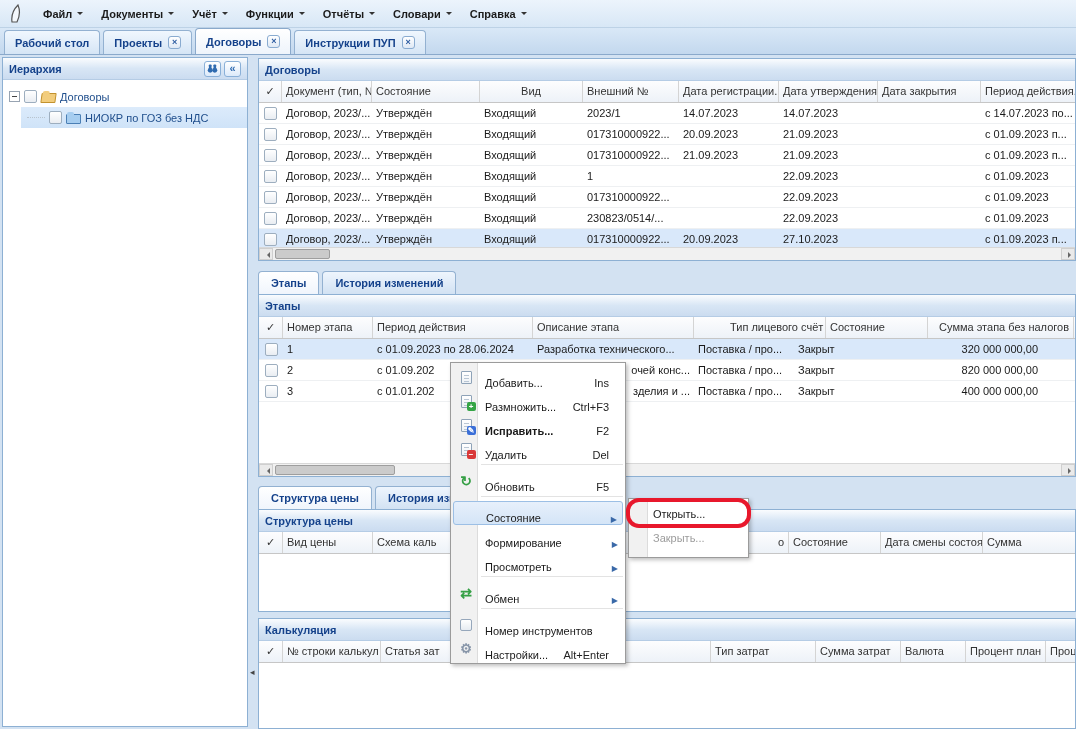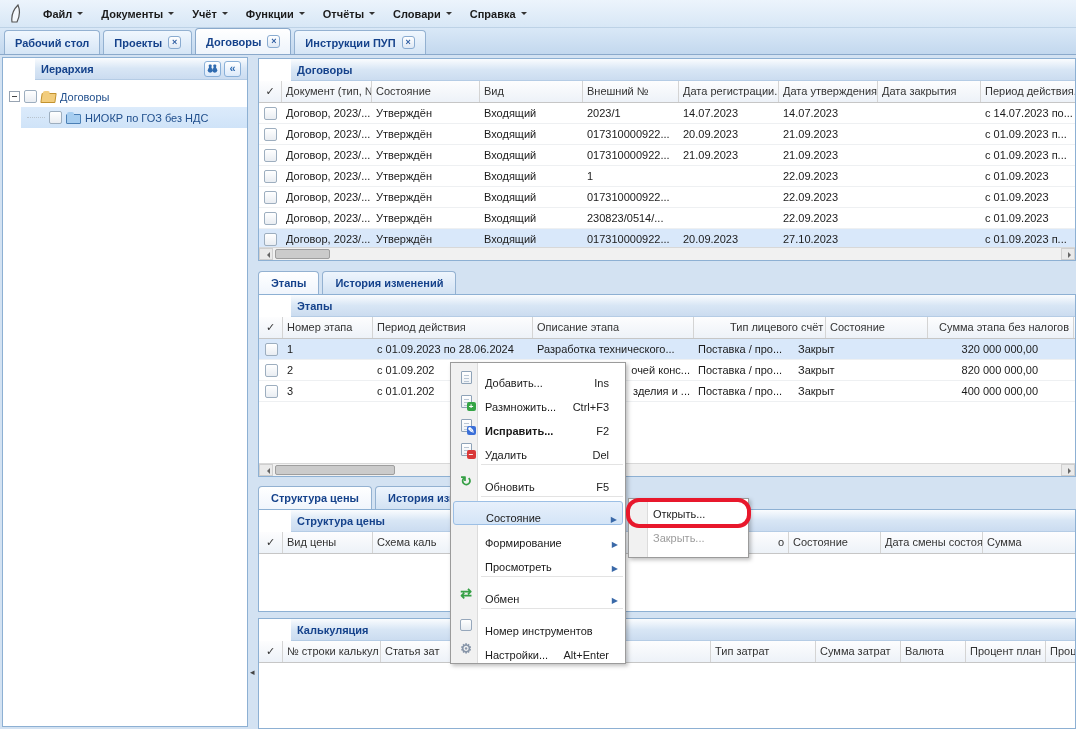--- a/index.html
+++ b/index.html
@@ -26,21 +26,21 @@
   .tab.active { height:26px; background:linear-gradient(#ffffff,#eef4fb); border-color:#8aa9cb; }
   .tab-close { width:13px; height:13px; border:1px solid #89abd0; border-radius:3px;
     background:linear-gradient(#ffffff,#dfe9f5); color:#2a5aa0; font-size:9px; line-height:11px;
     text-align:center; font-weight:bold; }
 
   
   .sidebar { position:absolute; left:2px; top:57px; width:246px; height:670px;
     border:1px solid #8db0d3; background:#fff; }
   .panel-header { height:22px; background:linear-gradient(#fafcfe,#d8e6f5 50%,#cbdcf0);
     border-bottom:1px solid #b5cce5; display:flex; align-items:center; padding:0 6px;
-    font-weight:bold; color:#15428b; white-space:nowrap; overflow:hidden;margin-left:32px; }
+    font-weight:bold; color:#15428b; white-space:nowrap; overflow:hidden; }
   .hdr-btns { margin-left:auto; display:flex; gap:3px; }
   .hdr-btn { width:17px; height:16px; border:1px solid #8ab0d8; border-radius:3px;
     background:linear-gradient(#ffffff,#ddeafa); display:flex; align-items:center; justify-content:center;
     color:#2f6bb0; font-weight:bold; font-size:11px; line-height:11px; }
   .tree { padding-top:6px; }
   .tree-row { height:21px; display:flex; align-items:center; gap:4px; padding-left:6px; }
   .tree-row.sel { background:linear-gradient(#dcebfb,#cfe3f8); }
   .expander { width:11px; height:11px; border:1px solid #98a4b2; background:#fff; position:relative; flex:none; }
   .expander::before { content:''; position:absolute; left:2px; right:2px; top:4px; height:1px; background:#444; }
   .cb { width:13px; height:13px; border:1px solid #9daebf; border-radius:2px;
@@ -227,21 +227,21 @@
 
   <div class="panel" style="left:258px; top:58px; width:818px; height:203px;">
     <div class="panel-header">
       <span>Договоры</span>
     </div>
     <div class="tbl">
         <div class="thead">
           <span class="th al-c" style="width: 23px;">✓</span>
           <span class="th" style="width: 90px;">Документ (тип, №</span>
           <span class="th" style="width: 108px;">Состояние</span>
-          <span class="th" style="width: 103px;">Вид</span>
+          <span class="th" style="width: 103px; text-align: center;">Вид</span>
           <span class="th" style="width: 96px;">Внешний №</span>
           <span class="th" style="width: 100px;">Дата регистрации.</span>
           <span class="th" style="width: 99px;">Дата утверждения</span>
           <span class="th" style="width: 103px;">Дата закрытия</span>
           <span class="th" style="width: 96px;">Период действия...</span>
         </div>
         <div class="trow">
           <span class="td al-c" style="width: 23px; display: flex; align-items: center; justify-content: center;">
             <span class="cb"></span>
           </span>

